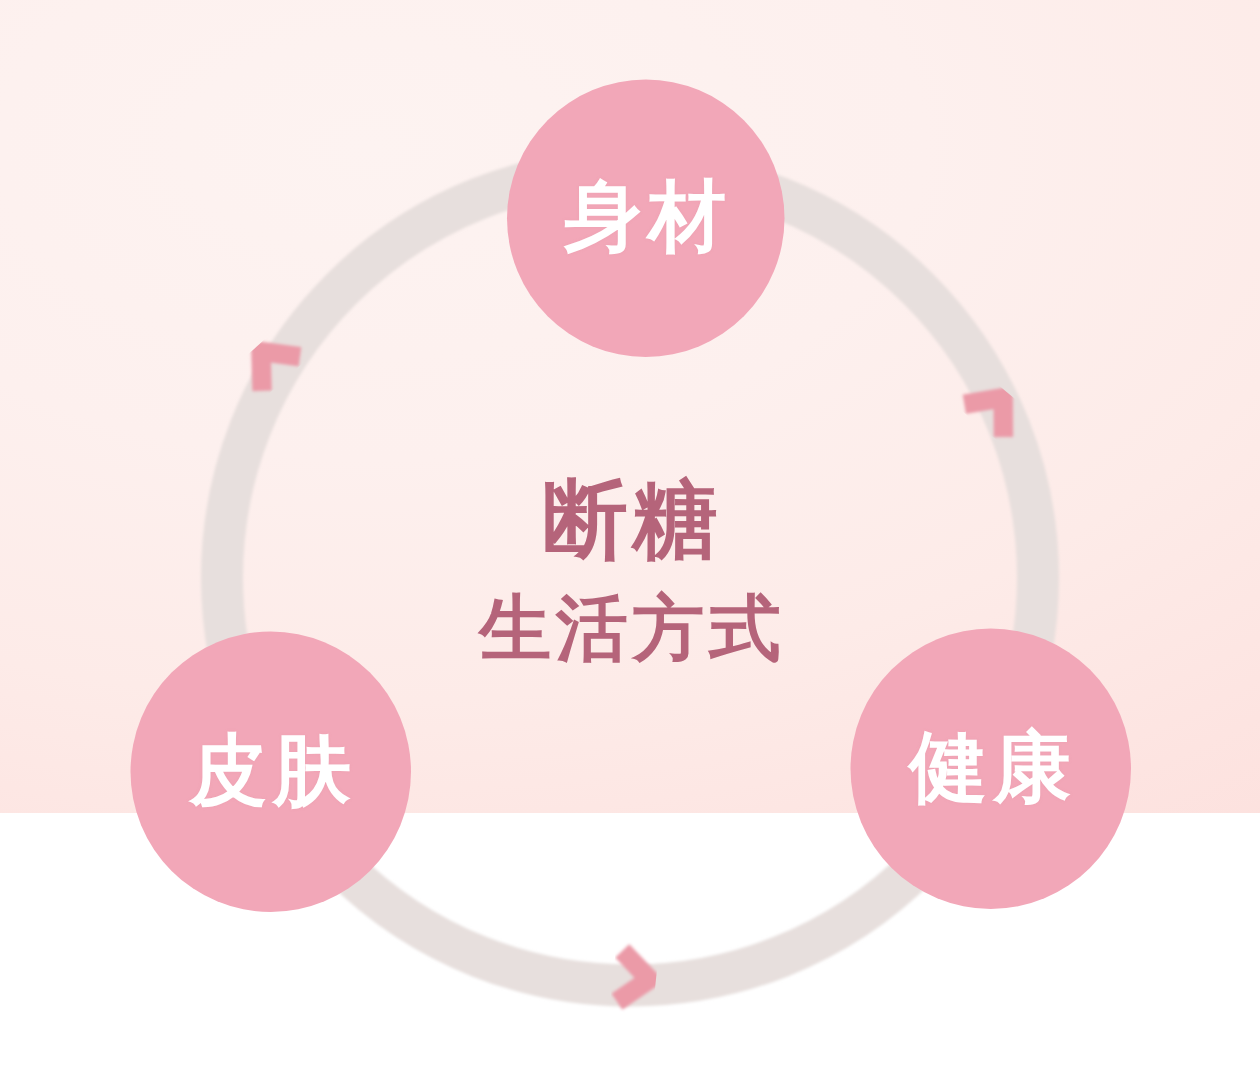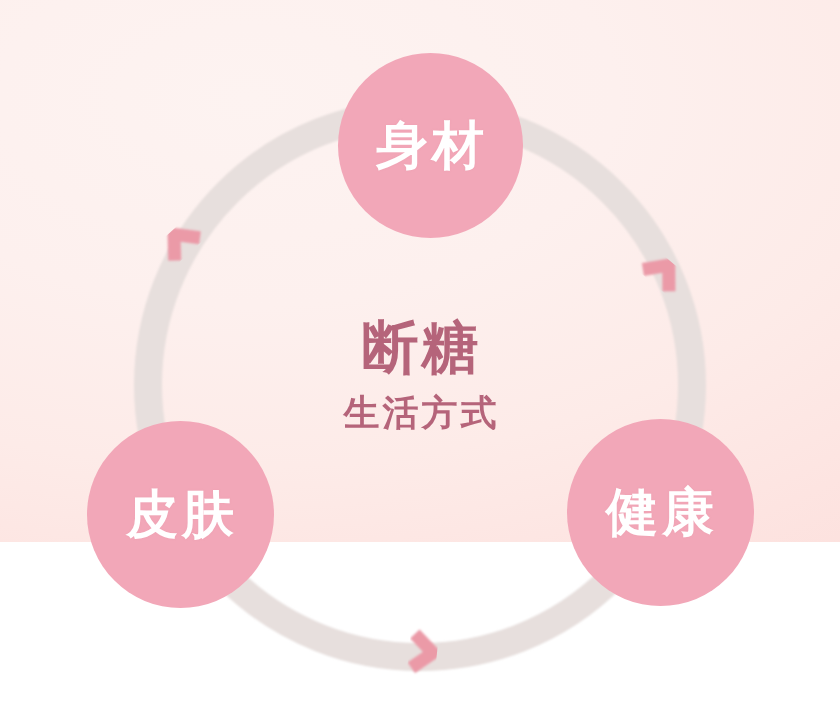--- a/index.html
+++ b/index.html
@@ -85,21 +85,21 @@
   #center-primary {
     font-size: 57px;
     font-weight: bold;
     letter-spacing: 3px;
     text-indent: 3px;
     line-height: 1.05;
     white-space: nowrap;
   }
   #center-secondary {
     margin-top: 16px;
-    font-size: 36px;
+    font-size: 48px;
     font-weight: bold;
     letter-spacing: 3px;
     text-indent: 3px;
     line-height: 1.05;
     white-space: nowrap;
   }
 </style>
 </head>
 <body>
 

